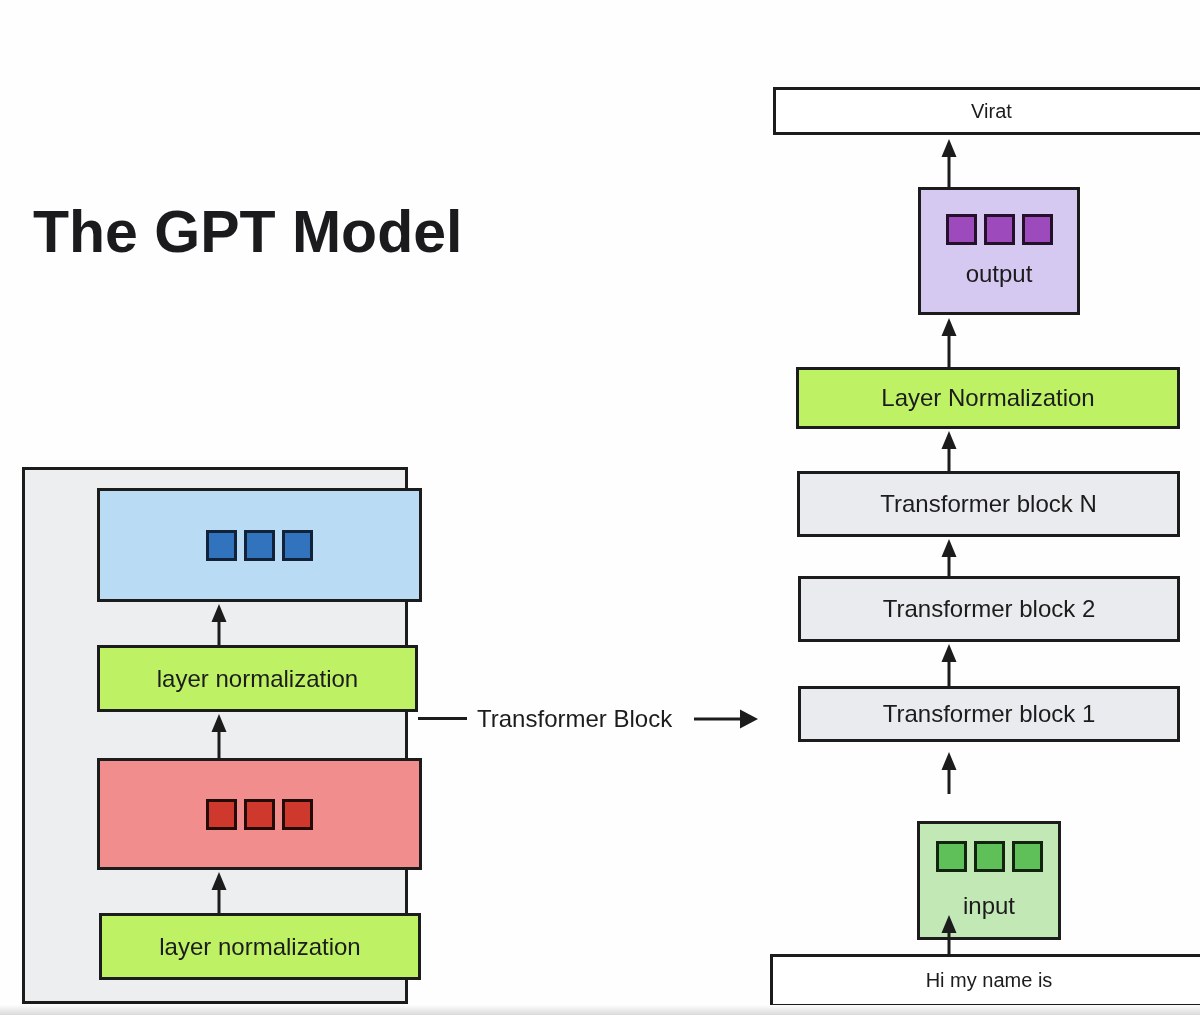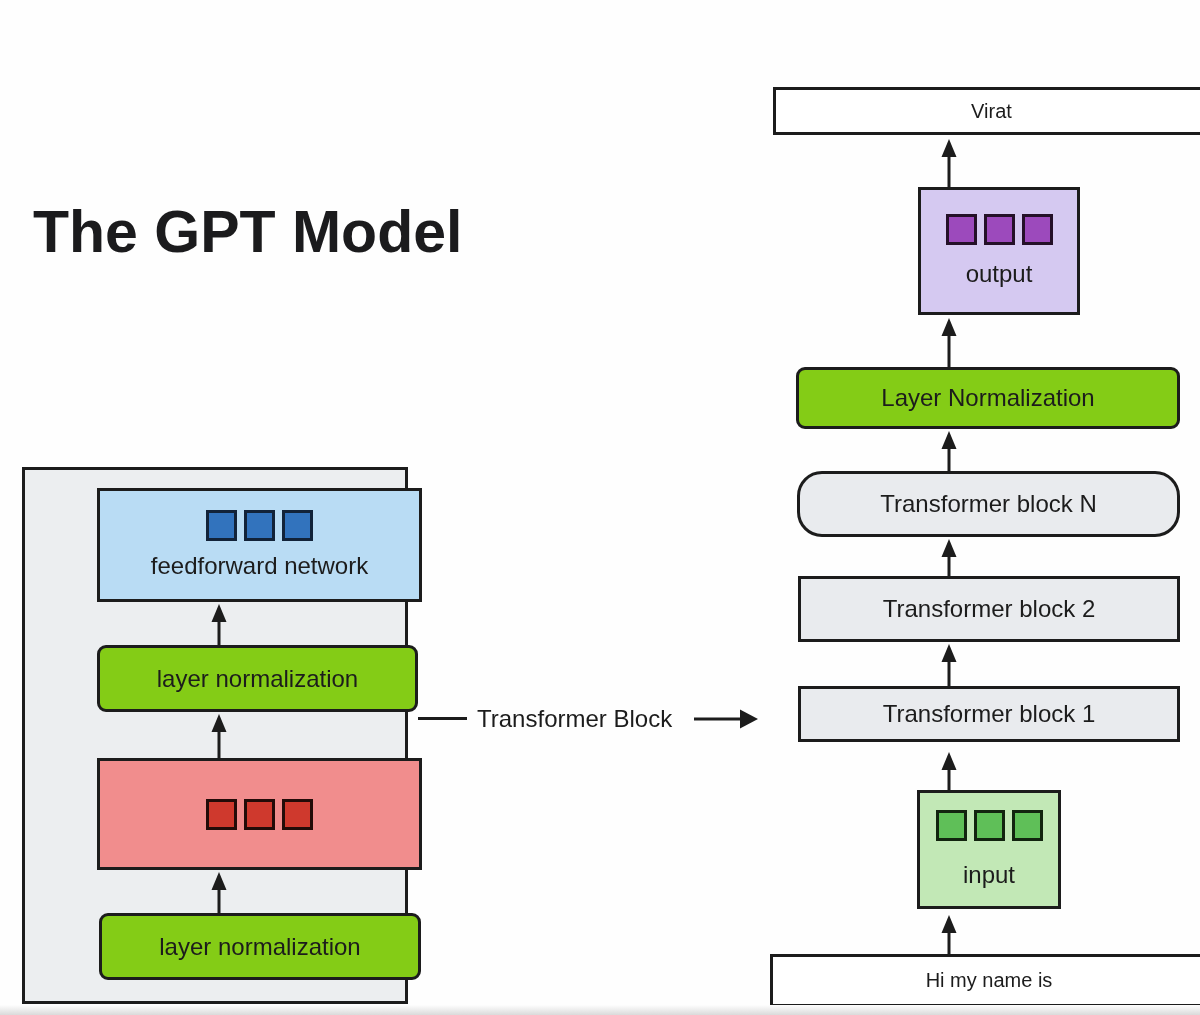--- a/index.html
+++ b/index.html
@@ -27,21 +27,21 @@
   .sq {
     width:31px; height:31px; box-sizing:border-box;
     border:3px solid #1c1c1c;
   }
   .sq.purple { background:#9c4abc; border-color:#241028; }
   .sq.green  { background:#5fbf58; border-color:#12240f; }
   .sq.blue   { background:#3273bd; border-color:#122339; }
   .sq.red    { background:#cf392d; border-color:#230b08; }
   .white-box { background:#ffffff; }
   .lavender  { background:#d5c9f1; }
-  .yellow    { background:#84cc16;border-radius:9px; }
+  .yellow    { background:#bef264; }
   .grayblock { background:#e9ebee; }
   .greenbox  { background:#c2e8b6; }
   .bluebox   { background:#b9dcf4; }
   .redbox    { background:#f18d8d; }
   .container-box {
     position:absolute; box-sizing:border-box;
     background:#eceef0; border:3px solid #1c1c1c;
   }
   svg.arrow { position:absolute; overflow:visible; }
   .dash {
@@ -85,21 +85,21 @@
 
 <div class="box yellow" style="left:756px; top:367px; width:384px; height:62px;">
   <span>Layer Normalization</span>
 </div>
 
 <svg class="arrow" style="left:939px; top:431px;" width="20" height="40">
   <line x1="10" y1="40" x2="10" y2="12" stroke="#1c1c1c" stroke-width="3"></line>
   <polygon points="10,0 2.5,18 17.5,18" fill="#1c1c1c"></polygon>
 </svg>
 
-<div class="box grayblock" style="left:757px; top:471px; width:383px; height:66px;border-radius:25px;">
+<div class="box grayblock" style="left:757px; top:471px; width:383px; height:66px;">
   <span>Transformer block N</span>
 </div>
 
 <svg class="arrow" style="left:939px; top:539px;" width="20" height="37">
   <line x1="10" y1="37" x2="10" y2="12" stroke="#1c1c1c" stroke-width="3"></line>
   <polygon points="10,0 2.5,18 17.5,18" fill="#1c1c1c"></polygon>
 </svg>
 
 <div class="box grayblock" style="left:758px; top:576px; width:382px; height:66px;">
   <span>Transformer block 2</span>
@@ -112,21 +112,21 @@
 
 <div class="box grayblock" style="left:758px; top:686px; width:382px; height:56px;">
   <span>Transformer block 1</span>
 </div>
 
 <svg class="arrow" style="left:939px; top:752px;" width="20" height="42">
   <line x1="10" y1="42" x2="10" y2="12" stroke="#1c1c1c" stroke-width="3"></line>
   <polygon points="10,0 2.5,18 17.5,18" fill="#1c1c1c"></polygon>
 </svg>
 
-<div class="box greenbox token-box" style="left:877px; top:790px; width:144px; height:119px; gap:20px;">
+<div class="box greenbox token-box" style="left:877px; top:821px; width:144px; height:119px; gap:20px;">
   <span class="tokens">
     <span class="sq green"></span>
     <span class="sq green"></span>
     <span class="sq green"></span>
   </span>
   <span>input</span>
 </div>
 
 <svg class="arrow" style="left:939px; top:915px;" width="20" height="39">
   <line x1="10" y1="39" x2="10" y2="12" stroke="#1c1c1c" stroke-width="3"></line>
@@ -138,21 +138,20 @@
 </div>
 
 <div class="container-box" style="left:22px; top:467px; width:386px; height:537px;"></div>
 
 <div class="box bluebox token-box" style="left:57px; top:488px; width:325px; height:114px; gap:11px;">
   <span class="tokens">
     <span class="sq blue"></span>
     <span class="sq blue"></span>
     <span class="sq blue"></span>
   </span>
-  <span>feedforward network</span>
 </div>
 
 <svg class="arrow" style="left:209px; top:604px;" width="20" height="41">
   <line x1="10" y1="41" x2="10" y2="12" stroke="#1c1c1c" stroke-width="3"></line>
   <polygon points="10,0 2.5,18 17.5,18" fill="#1c1c1c"></polygon>
 </svg>
 
 <div class="box yellow" style="left:57px; top:645px; width:321px; height:67px;">
   <span>layer normalization</span>
 </div>

